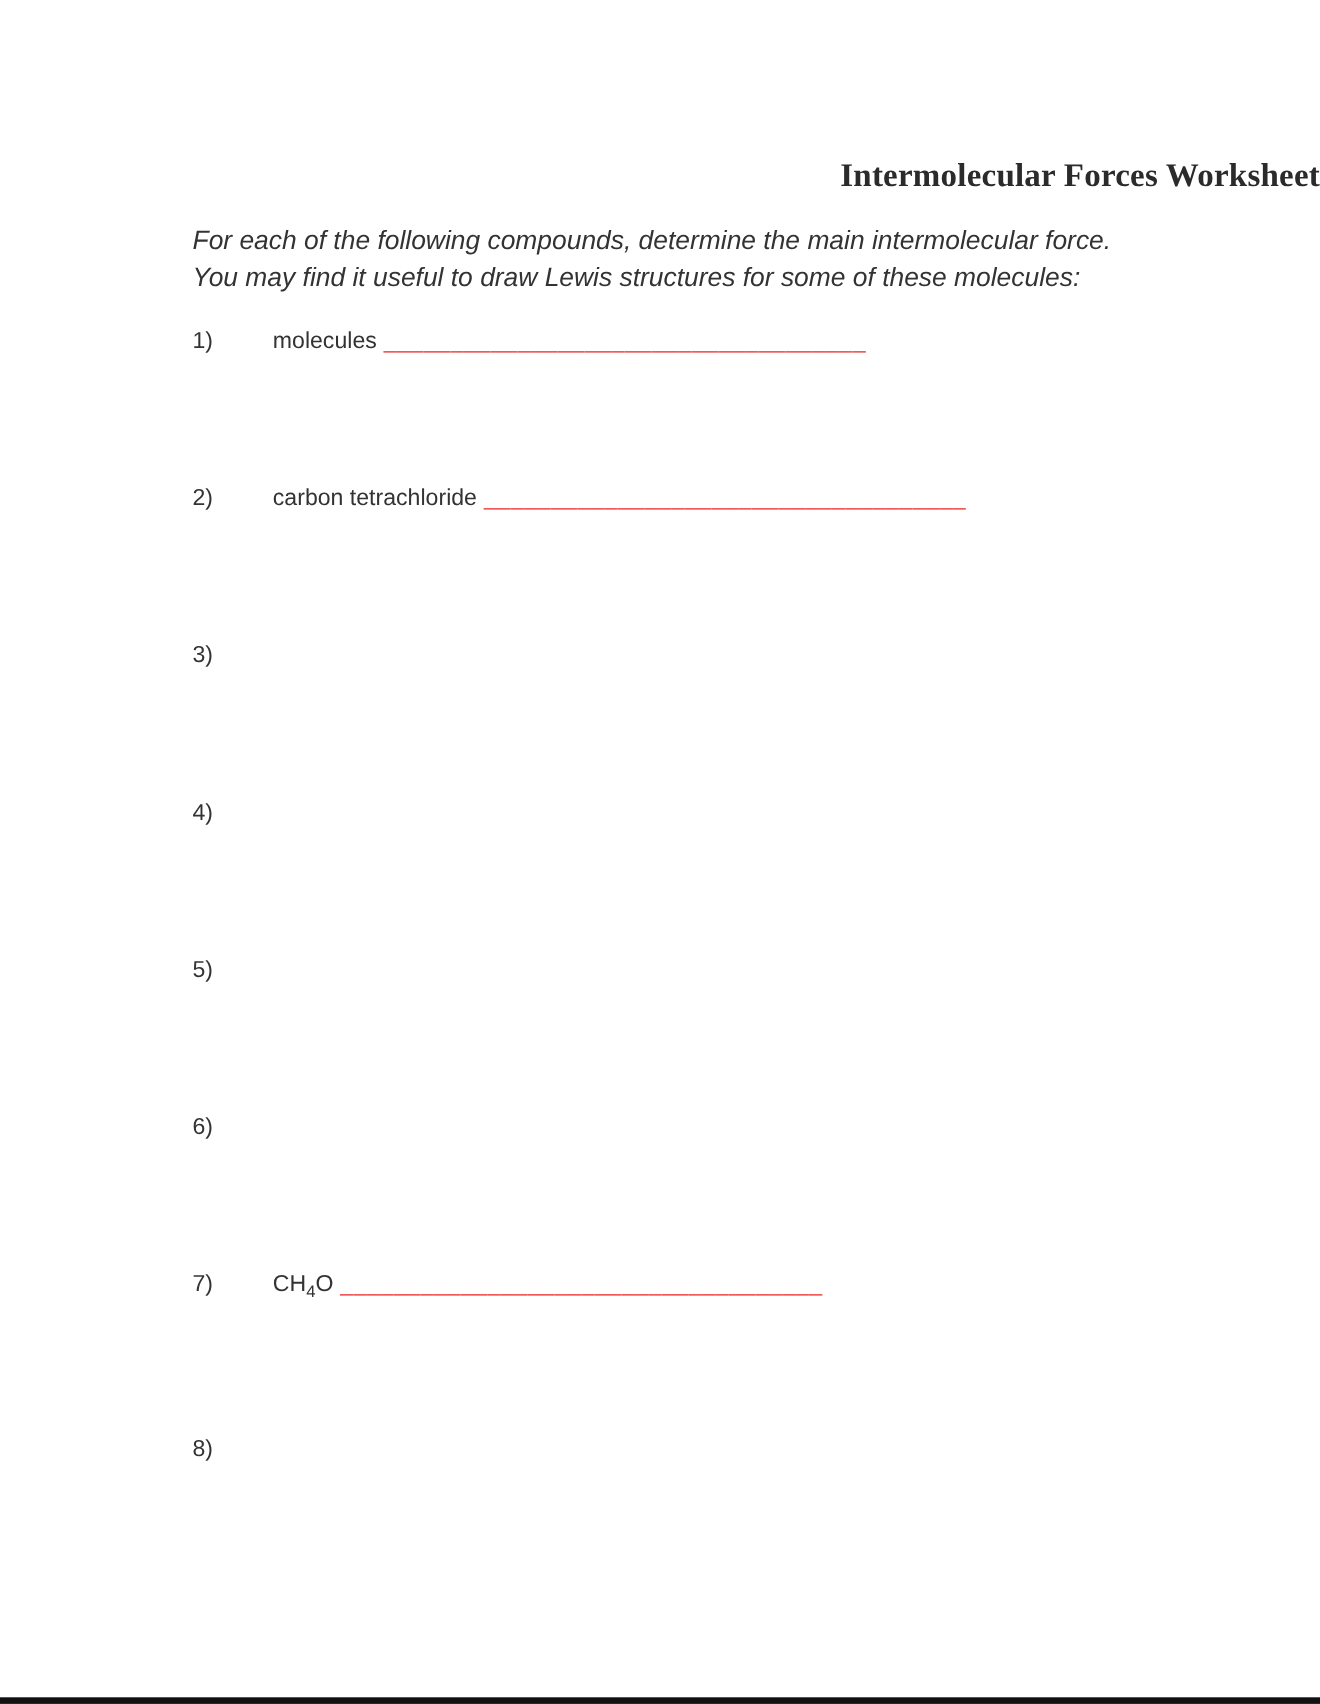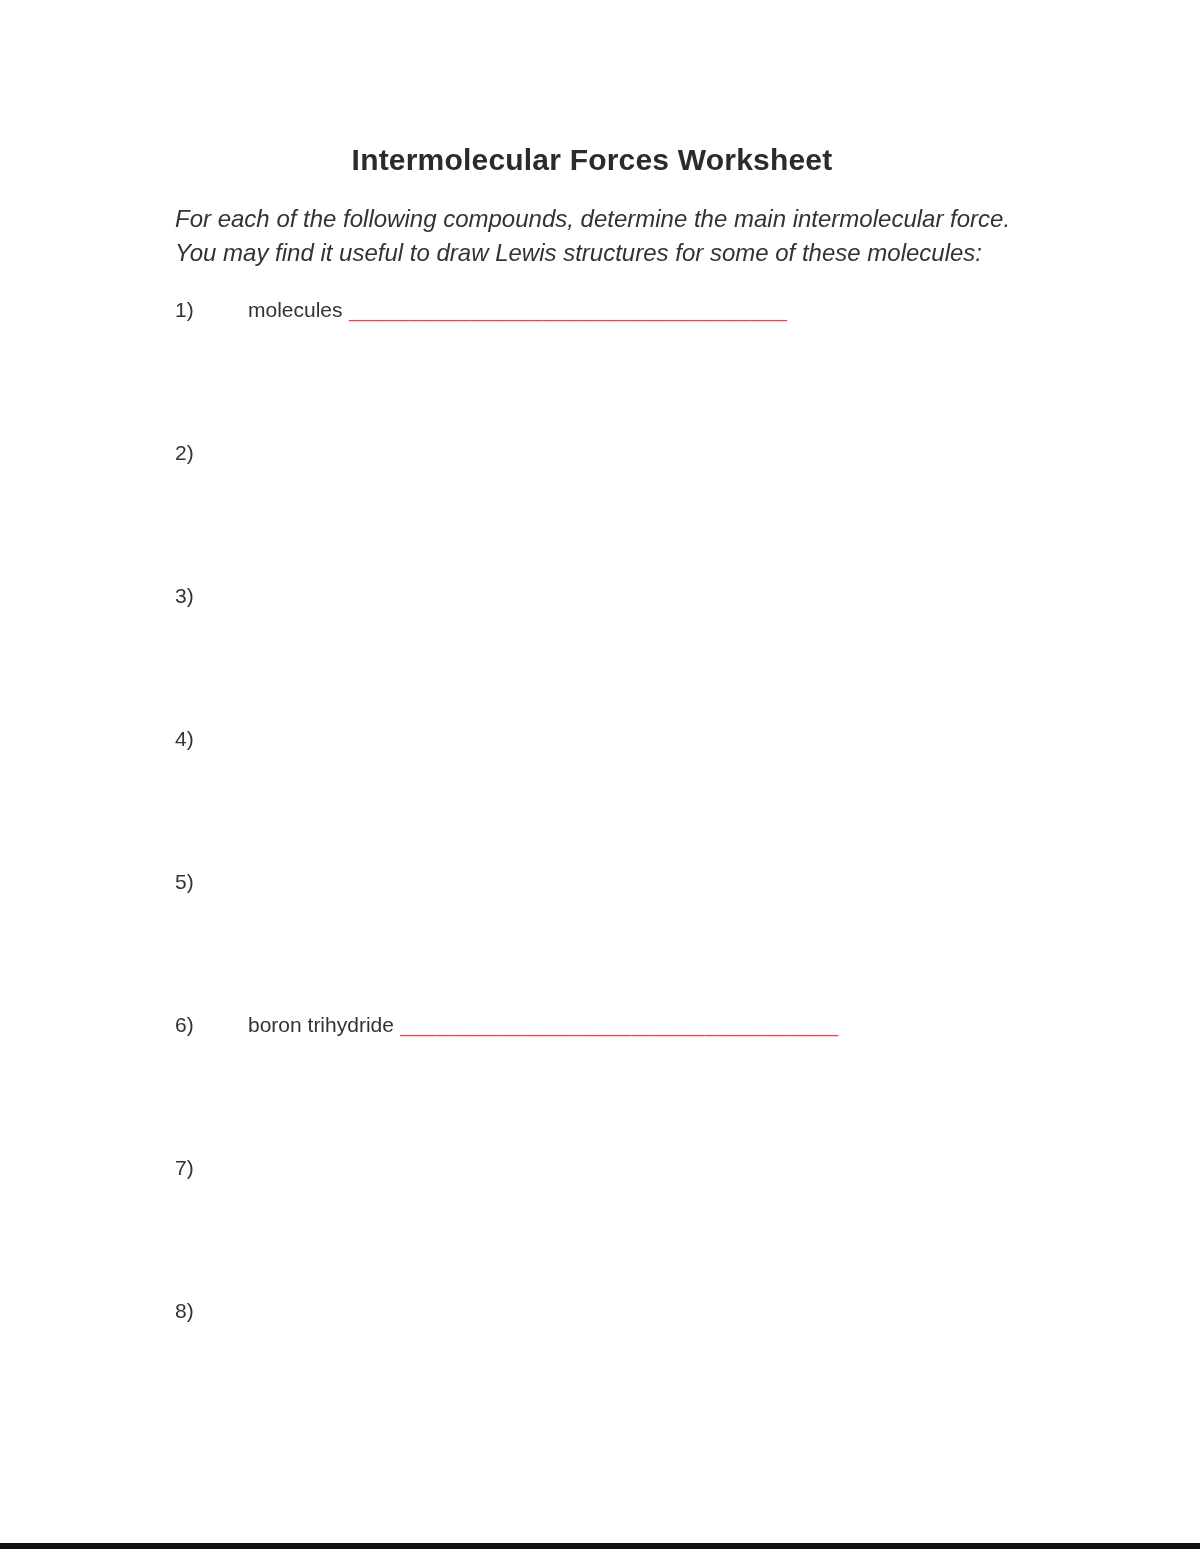--- a/index.html
+++ b/index.html
@@ -10,27 +10,28 @@
   .sheet {
     position: relative;
     width: 1200px;
     height: 1549px;
     background: #ffffff;
     overflow: hidden;
     font-family: "Liberation Sans", sans-serif;
     color: #333333;
   }
   .title {
-    margin: 142px 16px 0 0;
+    margin: 142px 0 0 0;
     font-size: 30px;
     line-height: 36px;
     font-weight: bold;
-    text-align: center;
+    text-align: right;
     color: #2b2b2b;
     letter-spacing: 0.2px;
+    font-family: Liberation Serif, serif;
   }
   .instructions {
     margin: 24px 120px 0 175px;
     font-size: 24px;
     line-height: 34px;
     font-style: italic;
   }
   .items {
     margin: 26px 0 0 175px;
   }
@@ -77,36 +78,37 @@
     <span>You may find it useful to draw Lewis structures for some of these molecules:</span>
   </p>
 
   <div class="items">
       <div class="item">
         <span class="num">1)</span>
         <span class="body"><span><span>molecules</span></span><span class="blank"> ____________________________________</span></span>
       </div>
       <div class="item">
         <span class="num">2)</span>
+        <span class="body"><span><span>carbon tetrachloride</span></span><span class="blank"> ____________________________________</span></span>
       </div>
       <div class="item">
         <span class="num">3)</span>
       </div>
       <div class="item">
         <span class="num">4)</span>
       </div>
       <div class="item">
         <span class="num">5)</span>
       </div>
       <div class="item">
         <span class="num">6)</span>
-        <span class="body"><span><span>boron trihydride</span></span><span class="blank"> ____________________________________</span></span>
       </div>
       <div class="item">
         <span class="num">7)</span>
+        <span class="body"><span><span>CH</span><sub>4</sub><span>O</span></span><span class="blank"> ____________________________________</span></span>
       </div>
       <div class="item">
         <span class="num">8)</span>
       </div>
     </div>
 
   <div class="edge-bar" style="background: rgb(17, 17, 17);"></div>
 </div>
 
 </body></html>

